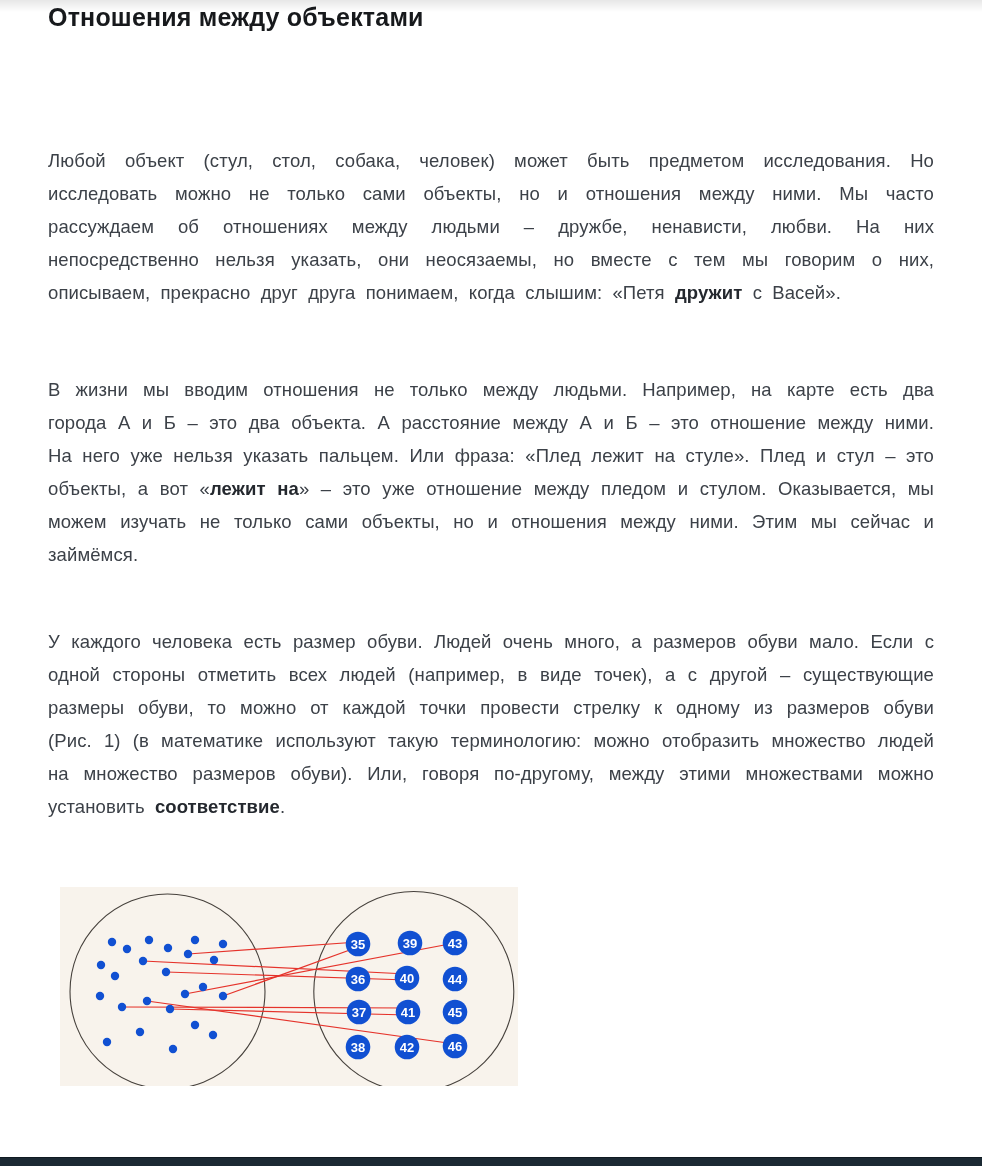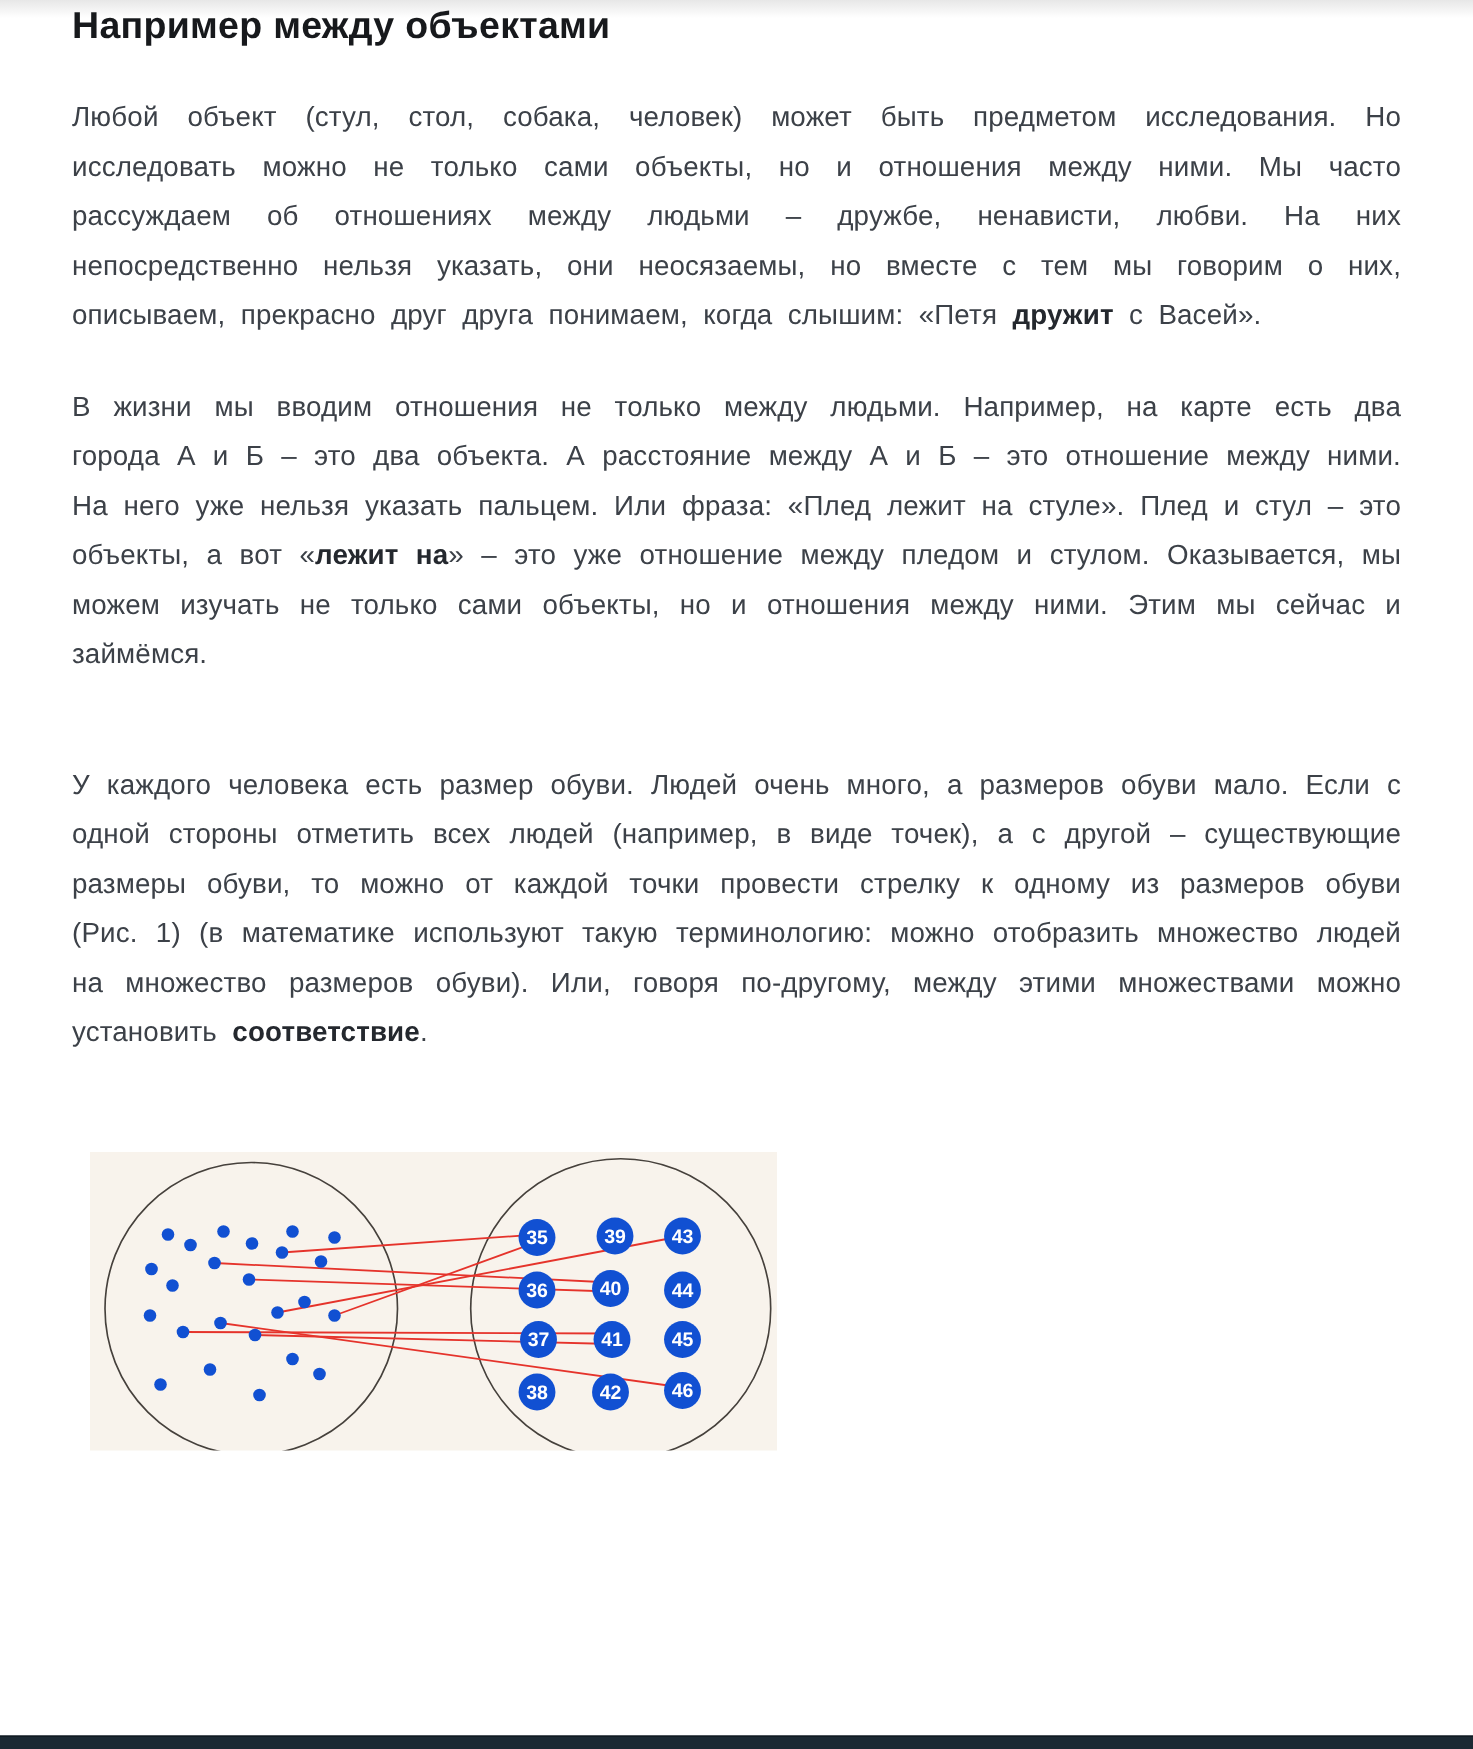--- a/index.html
+++ b/index.html
@@ -35,22 +35,22 @@
   .h1-second { margin-top: 58px; }
   p {
     font-size: 18.5px;
     line-height: 33px;
     color: #3c4148;
     text-align: justify;
     word-spacing: 5px;
     letter-spacing: 0.1px;
   }
   p strong { color: #24282e; font-weight: 700; }
-  .p-1 { margin-top: 29px; }
-  .p-2 { margin-top: 28px; }
+  .p-1 { margin-top: 112px; }
+  .p-2 { margin-top: 64px; }
   .p-3 { margin-top: 54px; }
   figure.diagram {
     margin: 64px 0 0 12px;
     width: 458px;
     height: 199px;
     background: #f8f3ec;
   }
   figure.diagram svg { display: block; width: 458px; height: 199px; }
   .footer-bar {
     position: absolute;
@@ -63,21 +63,21 @@
     z-index: 2;
   }
 </style>
 </head>
 <body>
 
 <div class="top-fade"></div>
 
 <main class="content">
 
-  <h1 class="h1-first">Например между объектами</h1>
+  <h1 class="h1-first">Отношения между объектами</h1>
 
   <p class="p-1"><span>Любой объект (стул, стол, собака, человек) может быть предметом исследования. Но исследовать можно не только сами объекты, но и отношения между ними. Мы часто рассуждаем об отношениях между людьми – дружбе, ненависти, любви. На них непосредственно нельзя указать, они неосязаемы, но вместе с тем мы говорим о них, описываем, прекрасно друг друга понимаем, когда слышим: «Петя </span><strong>дружит</strong><span> с Васей».</span></p>
 
   <p class="p-2"><span>В жизни мы вводим отношения не только между людьми. Например, на карте есть два города А и Б – это два объекта. А расстояние между А и Б – это отношение между ними. На него уже нельзя указать пальцем. Или фраза: «Плед лежит на стуле». Плед и стул – это объекты, а вот «</span><strong>лежит на</strong><span>» – это уже отношение между пледом и стулом. Оказывается, мы можем изучать не только сами объекты, но и отношения между ними. Этим мы сейчас и займёмся.</span></p>
 
 
   <p class="p-3"><span>У каждого человека есть размер обуви. Людей очень много, а размеров обуви мало. Если с одной стороны отметить всех людей (например, в виде точек), а с другой – существующие размеры обуви, то можно от каждой точки провести стрелку к одному из размеров обуви (Рис. 1) (в математике используют такую терминологию: можно отобразить множество людей на множество размеров обуви). Или, говоря по-другому, между этими множествами можно установить </span><strong>соответствие</strong><span>.</span></p>
 
   <figure class="diagram">
     <svg viewBox="0 0 458 199" xmlns="http://www.w3.org/2000/svg">

